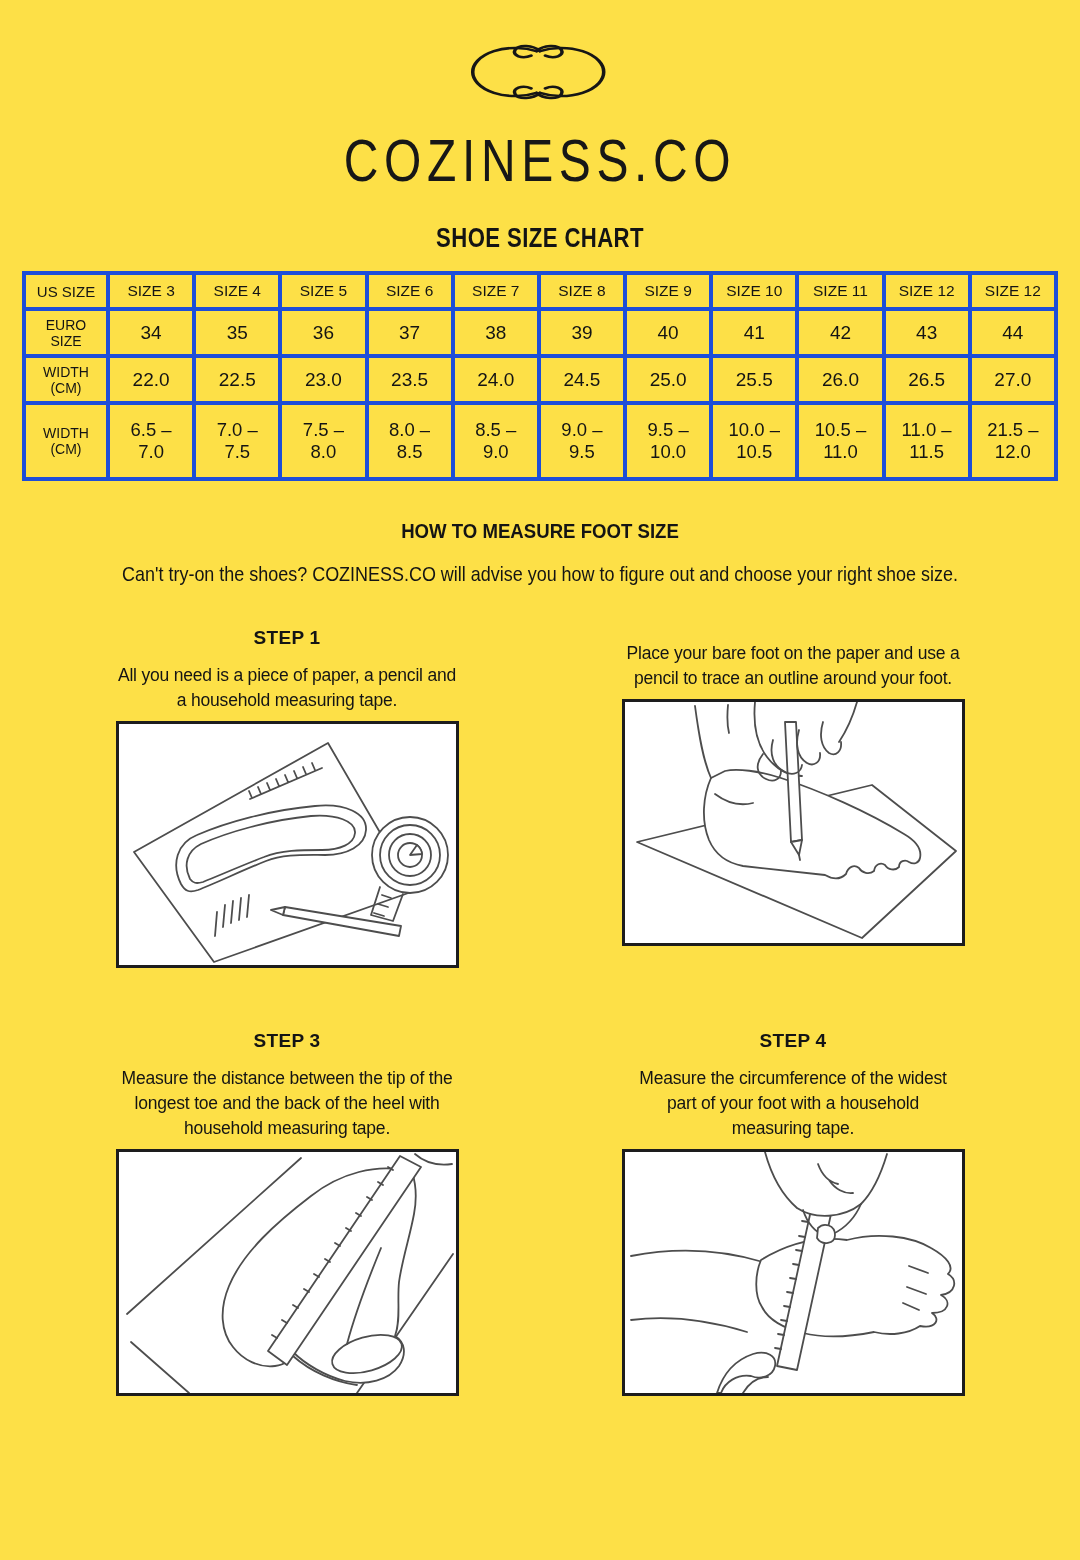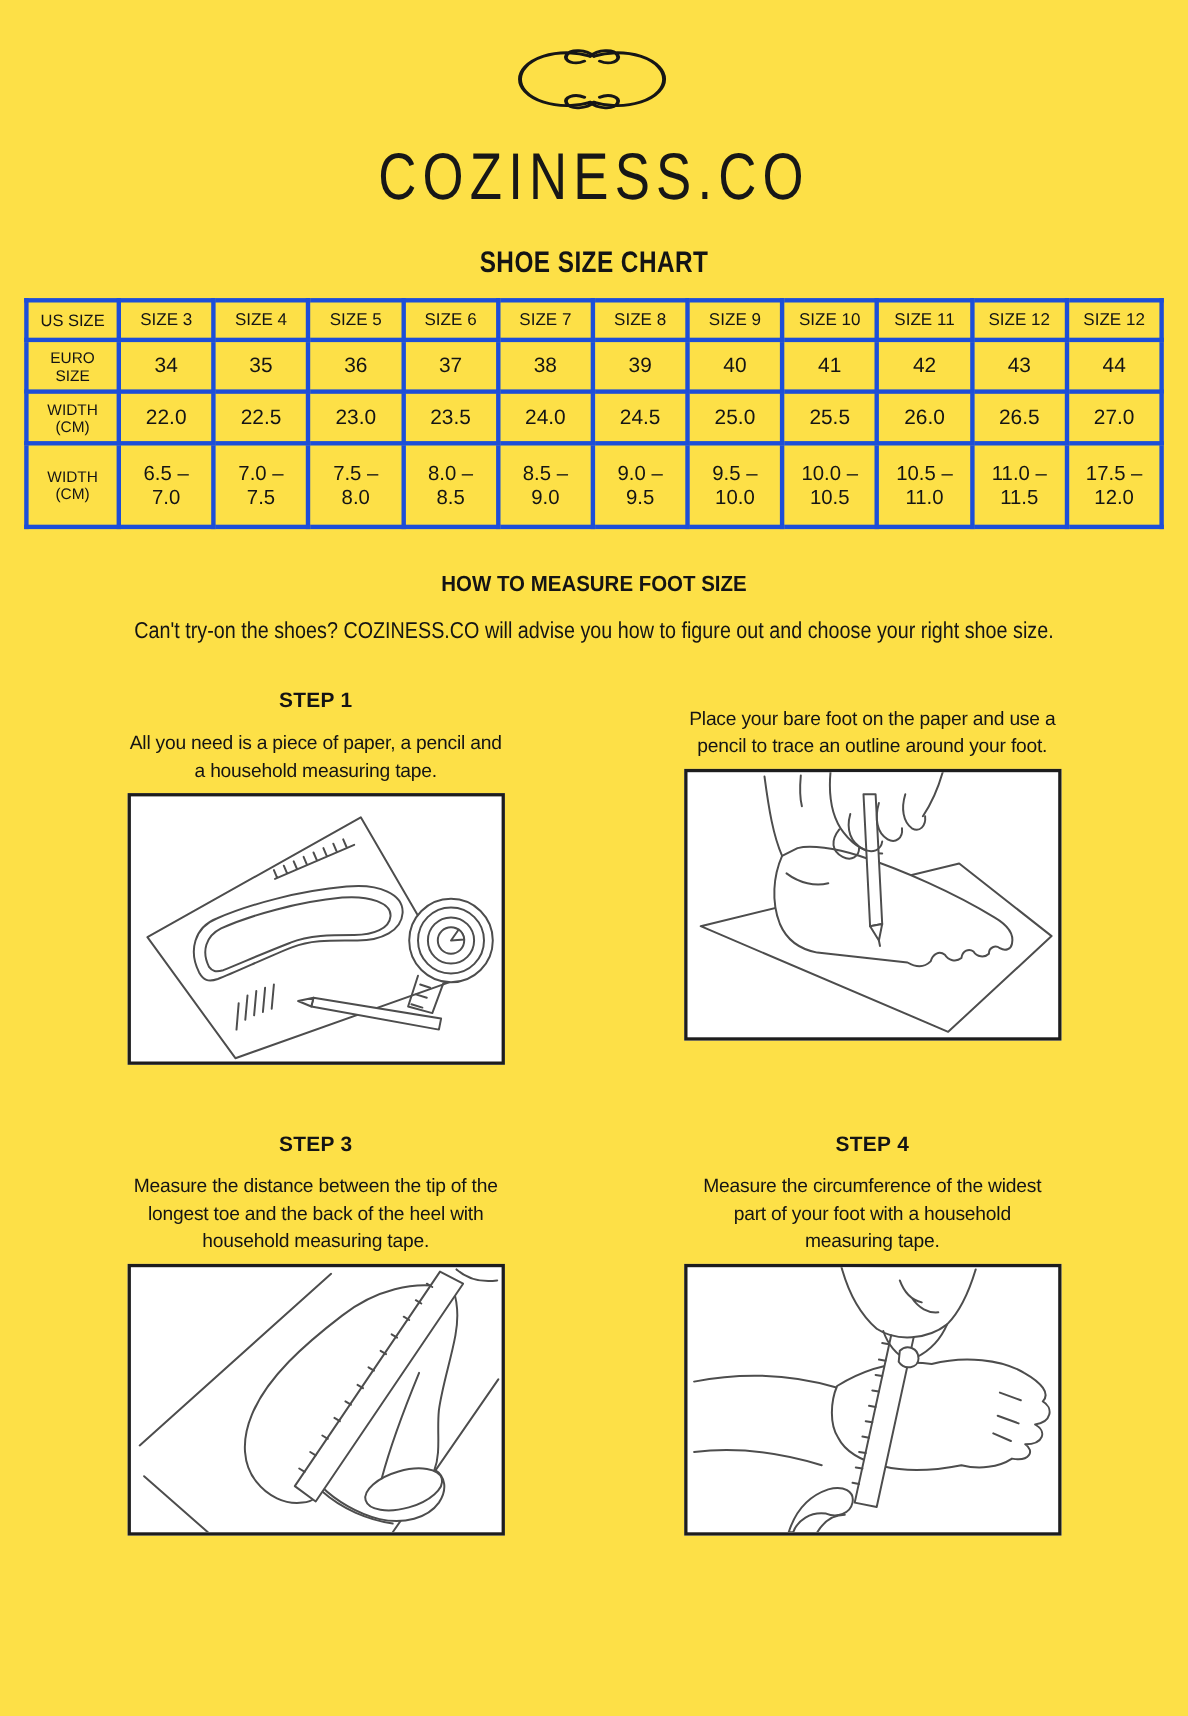--- a/index.html
+++ b/index.html
@@ -146,21 +146,21 @@
         <td class="rng">9.0 –
 9.5</td>
         <td class="rng">9.5 –
 10.0</td>
         <td class="rng">10.0 –
 10.5</td>
         <td class="rng">10.5 –
 11.0</td>
         <td class="rng">11.0 –
 11.5</td>
-        <td class="rng">17.5 –
+        <td class="rng">21.5 –
 12.0</td>
       </tr>
     </tbody>
   </table>
 
   <h2 class="howto-title">HOW TO MEASURE FOOT SIZE</h2>
   <p class="howto-intro">Can't try-on the shoes? COZINESS.CO will advise you how to figure out and choose your right shoe size.</p>
 
   <div class="steps-row">
 

